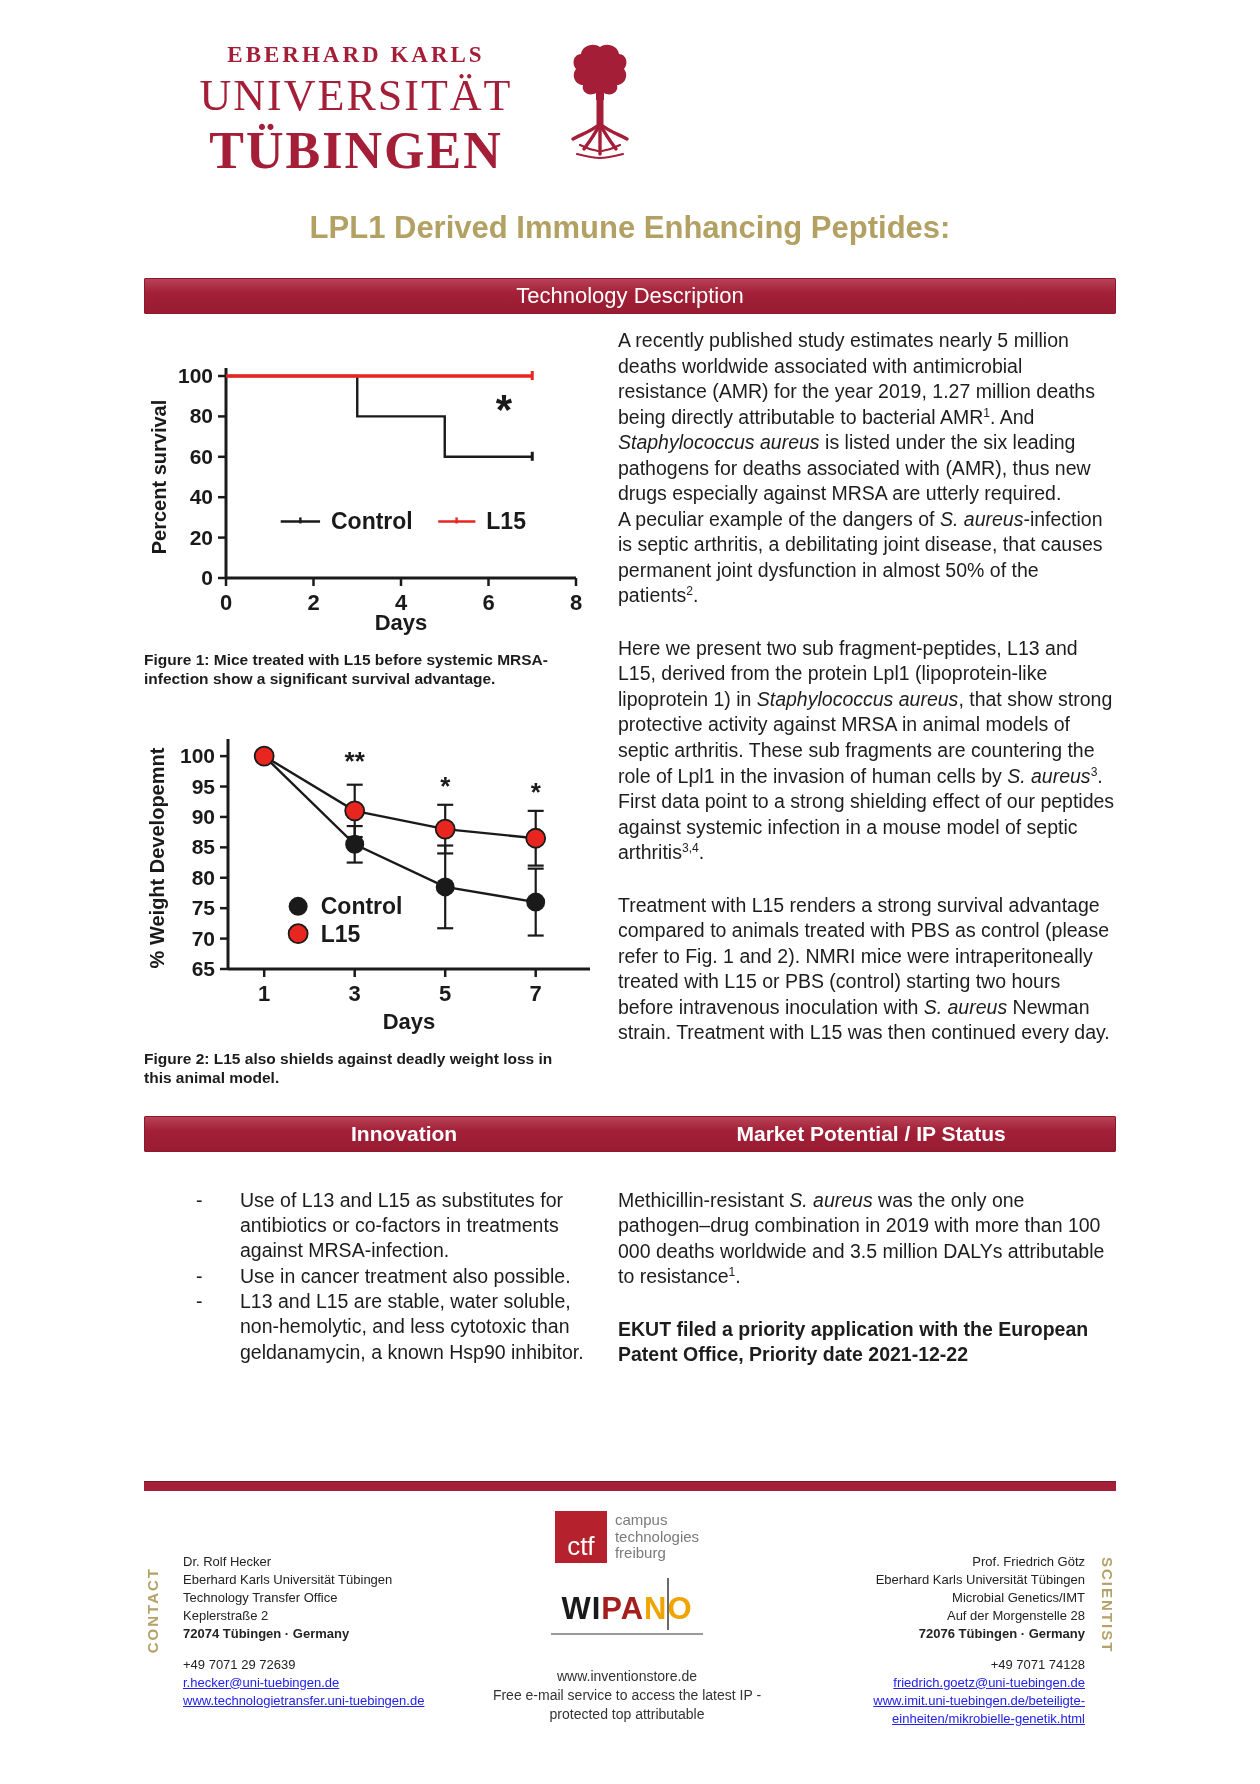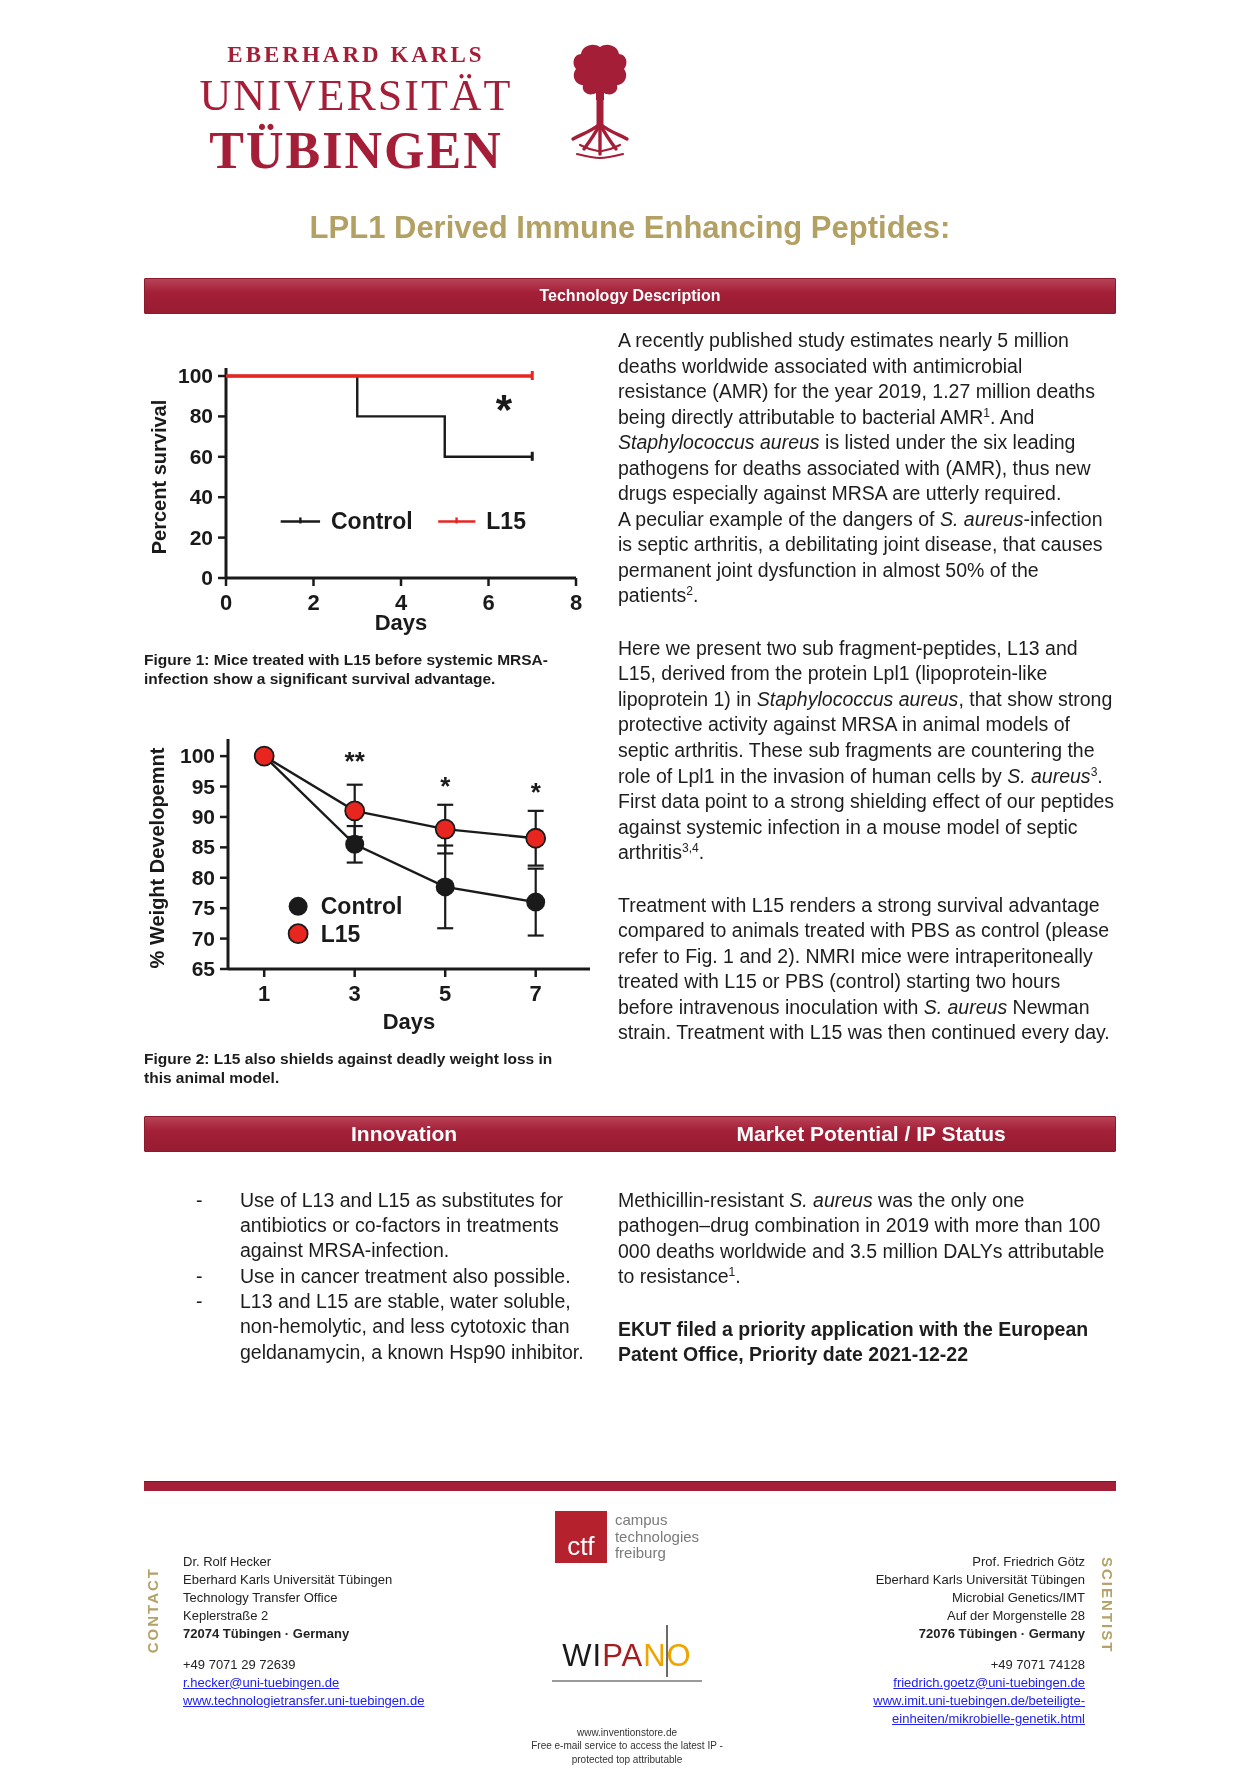--- a/index.html
+++ b/index.html
@@ -17,21 +17,21 @@
   .tree{width:64px;height:124px;flex:0 0 auto;}
 
   
   .title{margin:26px 0 0 0;text-align:center;color:#B3A164;font-weight:bold;
          font-size:31px;line-height:1.42;}
 
   
   .banner{margin-top:28px;height:34px;display:flex;align-items:center;
           background:linear-gradient(180deg,#b84257 0%,#a32038 40%,#981c31 100%);
           border:1px solid #8c1a2d;border-radius:1px;}
-  .banner .b-label{flex:1;text-align:center;color:#ffffff;font-weight:bold;font-size:16px;}
+  .banner .b-label{flex:1;text-align:center;color:#ffffff;font-weight:normal;font-size:22px;}
   .banner.split .b-cell{display:flex;align-items:center;justify-content:center;
           color:#fff;font-weight:bold;font-size:21px;height:100%;}
   .banner.split .b-cell.l{flex:0 0 46%;padding-left:36px;}
   .banner.split .b-cell.r{flex:1;}
 
   
   .main-row{display:flex;margin-top:14px;}
   .left-col{flex:0 0 468px;}
   .right-col{flex:1;padding-left:6px;}
   .right-col p{margin:0 0 27px 0;font-size:19.5px;line-height:1.31;color:#1d1d1d;}
@@ -66,28 +66,28 @@
   .foot-center{flex:1;text-align:center;padding-top:6px;}
   .foot-scientist{flex:0 0 272px;text-align:right;padding:48px 14px 0 0;}
   .foot-block .b{font-weight:bold;}
   .foot-block .gap{height:13px;}
   .foot-block a{color:#2222ee;text-decoration:underline;display:inline-block;}
   .ctf-row{display:inline-flex;align-items:center;gap:8px;text-align:left;}
   .ctf-box{width:52px;height:52px;background:#B5222E;color:#fff;display:flex;
            align-items:flex-end;justify-content:center;font-weight:normal;
            font-size:26px;line-height:1.0;padding-bottom:4px;box-sizing:border-box;}
   .ctf-lines{color:#7a7a7a;font-size:15px;line-height:1.12;}
-  .wipano{margin-top:72px;display:inline-block;font-weight:normal;font-size:31px;
+  .wipano{margin-top:25px;display:inline-block;font-weight:bold;font-size:31px;
           letter-spacing:1px;border-bottom:2px solid #9a9a9a;padding:0 10px 2px 10px;
           position:relative;}
   .wipano .wi{color:#1a1a1a;}
   .wipano .pa{color:#A51E1E;}
   .wipano .no{color:#EFA400;}
   .wipano .vbar{position:absolute;right:34px;top:-10px;width:2px;height:52px;background:#6a6a6a;}
-  .inv-note{margin-top:44px;font-size:10px;line-height:1.35;color:#333;}
+  .inv-note{margin-top:32px;font-size:14px;line-height:1.35;color:#333;}
 </style>
 </head>
 <body>
 
 <div class="page">
   <div class="content">
 
     <header>
       <div class="logo-row">
         <div class="wordmark">

